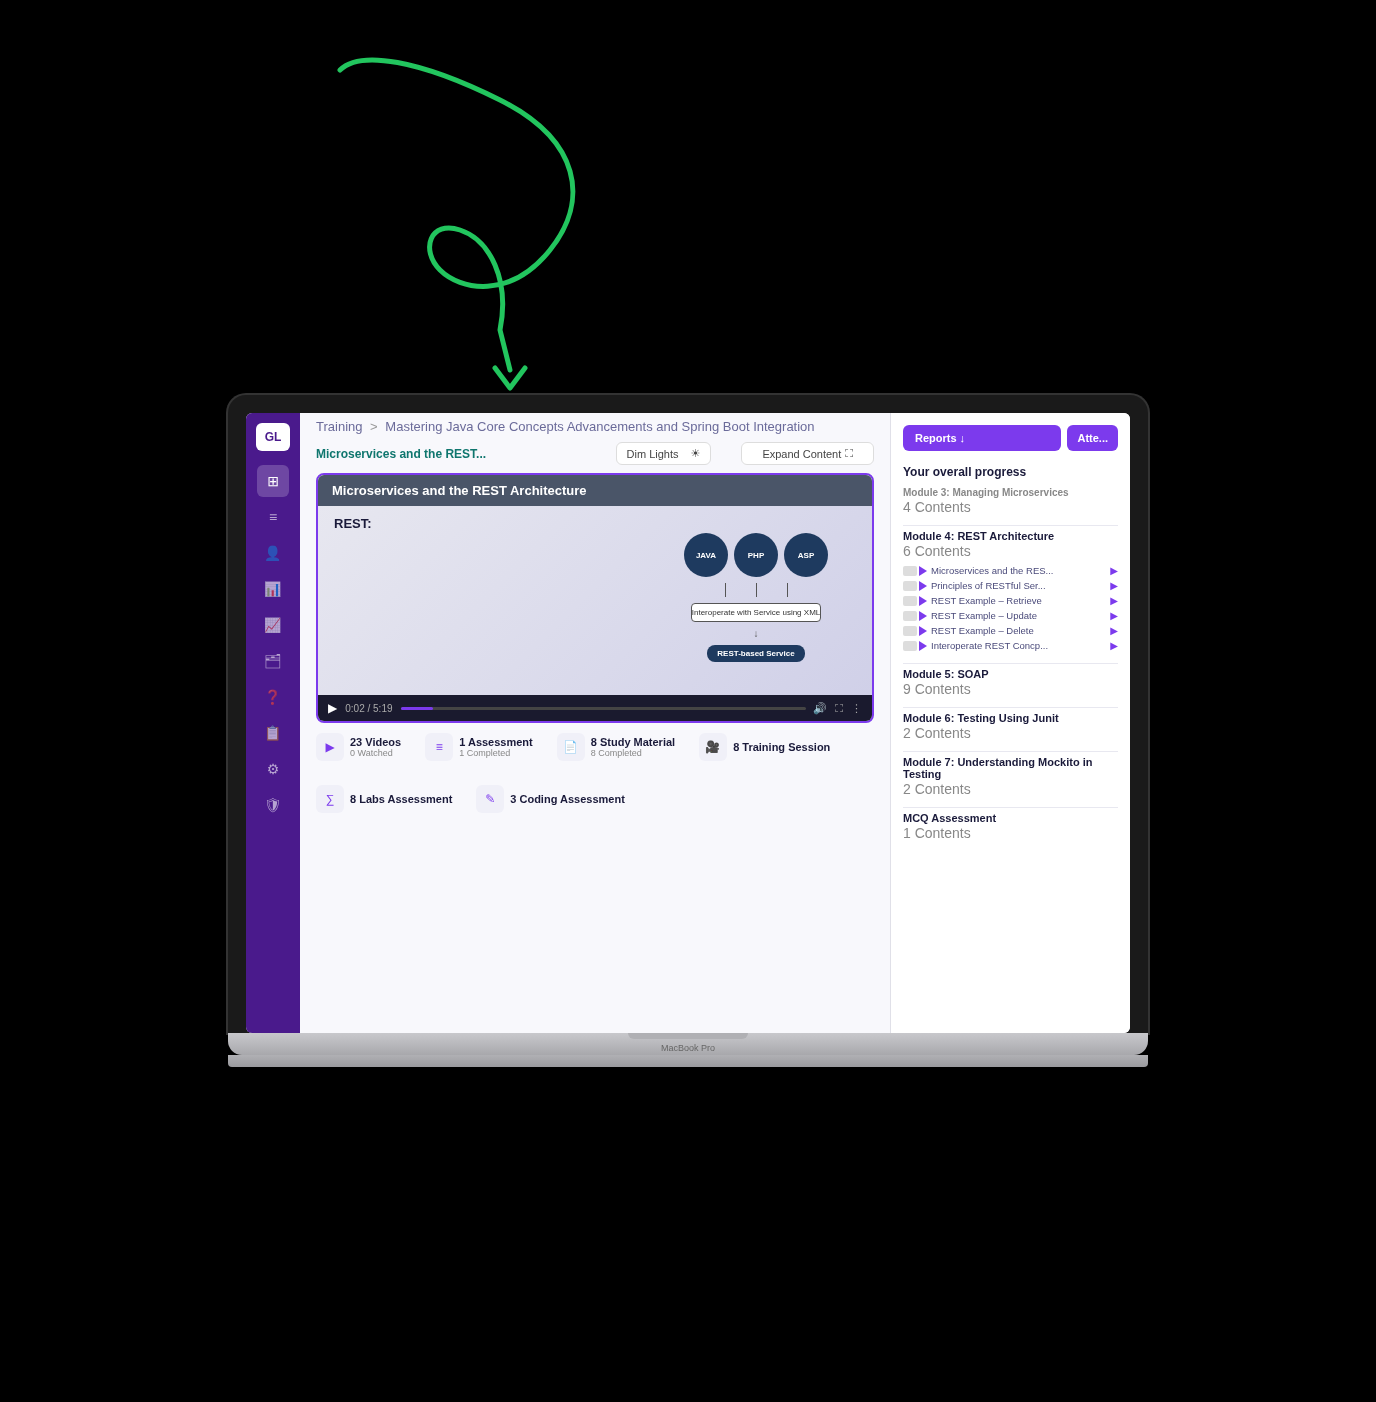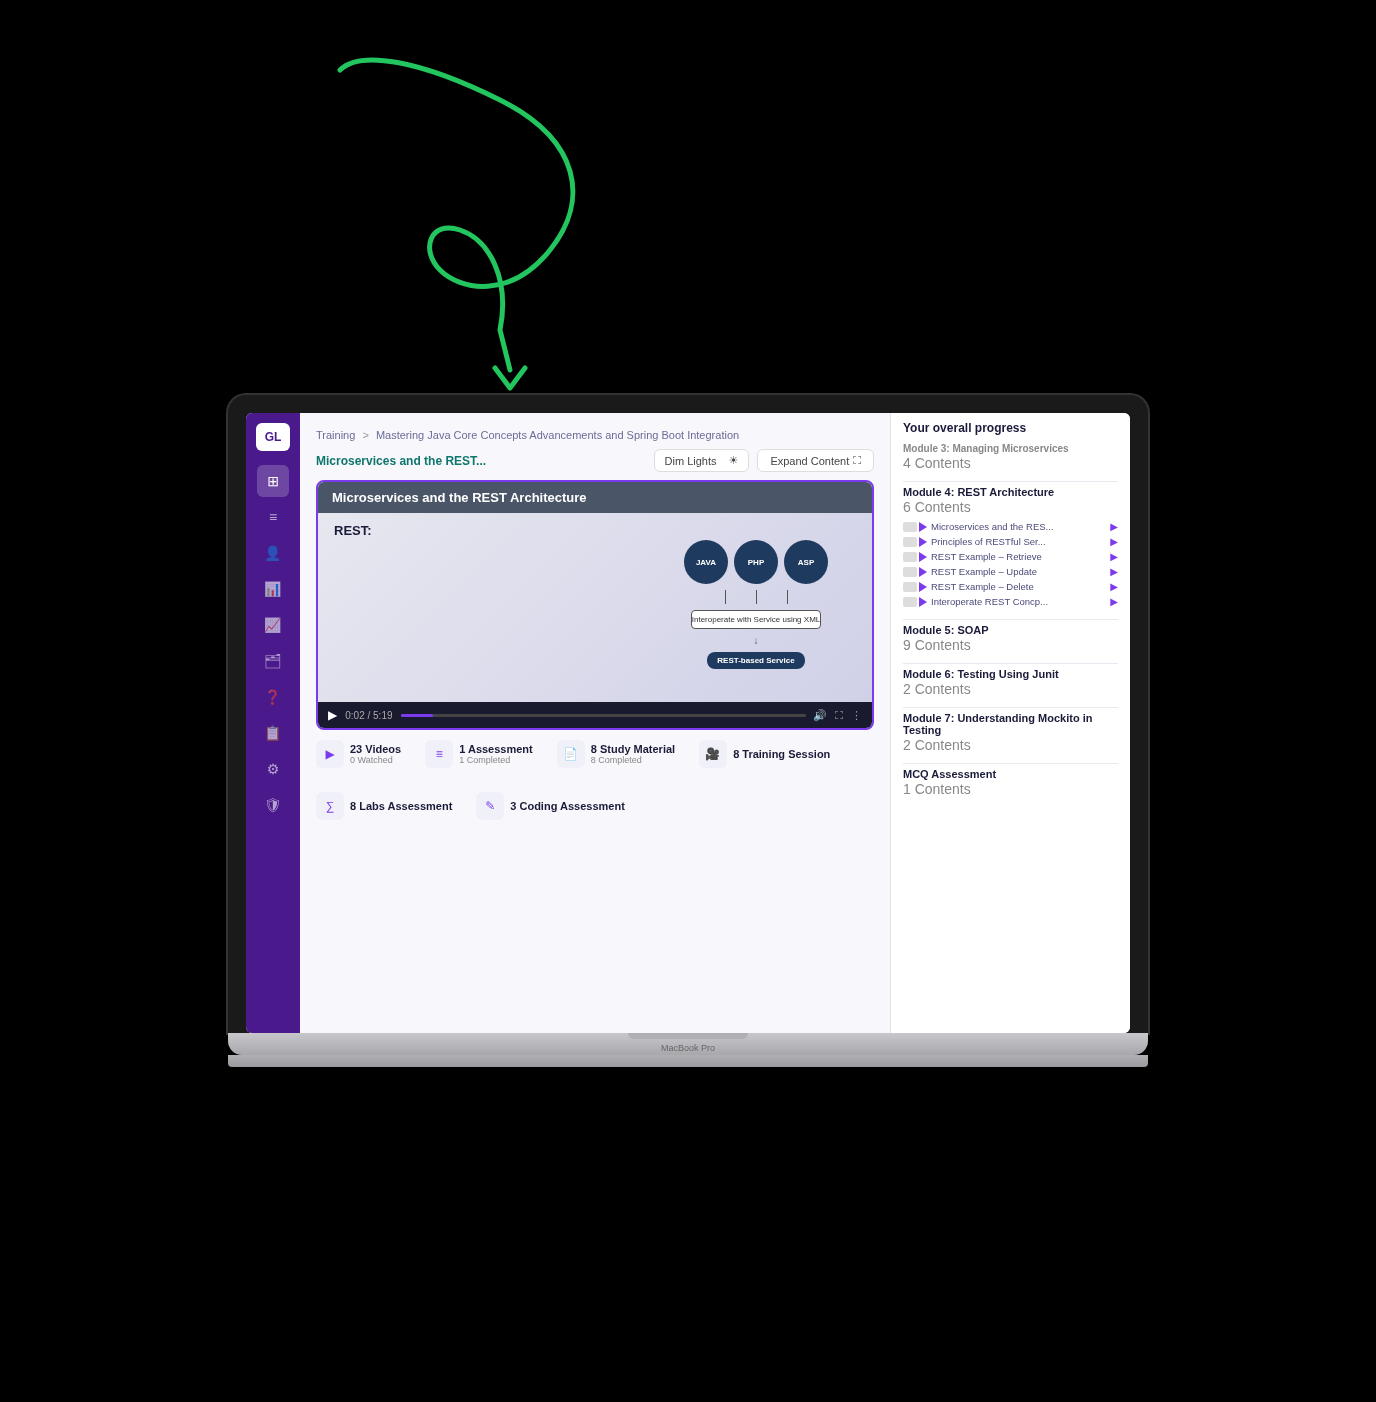--- a/index.html
+++ b/index.html
@@ -104,22 +104,22 @@
     
     .main-content {
       flex: 1;
       display: flex;
       flex-direction: column;
       overflow: hidden;
       background: #f8f8fc;
     }
 
     .breadcrumb-bar {
-      padding: 16px 16px 4px;
-      font-size: 11px;
+      padding: 6px 16px 4px;
+      font-size: 13px;
       color: #6b6b9a;
     }
 
     .breadcrumb-bar span.link {
       color: #6b6b9a;
     }
 
     .breadcrumb-bar span.sep {
       margin: 0 4px;
       color: #999;
@@ -149,27 +149,28 @@
       cursor: pointer;
       display: flex;
       align-items: center;
       gap: 12px;
     }
 
     .btn-expand {
       background: #fff;
       border: 1px solid #ddd;
       border-radius: 6px;
-      padding: 4px 12px;
+      padding: 4px 20px;
       font-size: 11px;
       color: #444;
       cursor: pointer;
       display: flex;
       align-items: center;
       gap: 4px;
+      margin-left: 22px;
     }
 
     
     .video-container {
       margin: 0 16px;
       border-radius: 8px;
       overflow: hidden;
       background: #fff;
       border: 2px solid #7c3aed;
     }
@@ -701,20 +702,28 @@
               <div class="stat-icon">✎</div>
               <div class="stat-text-group">
                 <span class="stat-label">3 Coding Assessment</span>
               </div>
             </div>
           </div>
 
         </div>
 
         <div class="right-panel">
+          <div class="right-panel-header">
+            <button class="btn-reports">
+              <span>Reports ↓</span>
+            </button>
+            <button class="btn-attendance">
+              <span>Atte...</span>
+            </button>
+          </div>
 
           <div class="progress-section">
             <div class="progress-title">Your overall progress</div>
 
             <div class="module-item">
               <div class="module-name" style="color:#888;font-size:10px;">Module 3: Managing Microservices</div>
               <div class="module-contents">4 Contents</div>
             </div>
 
             <div class="divider"></div>

